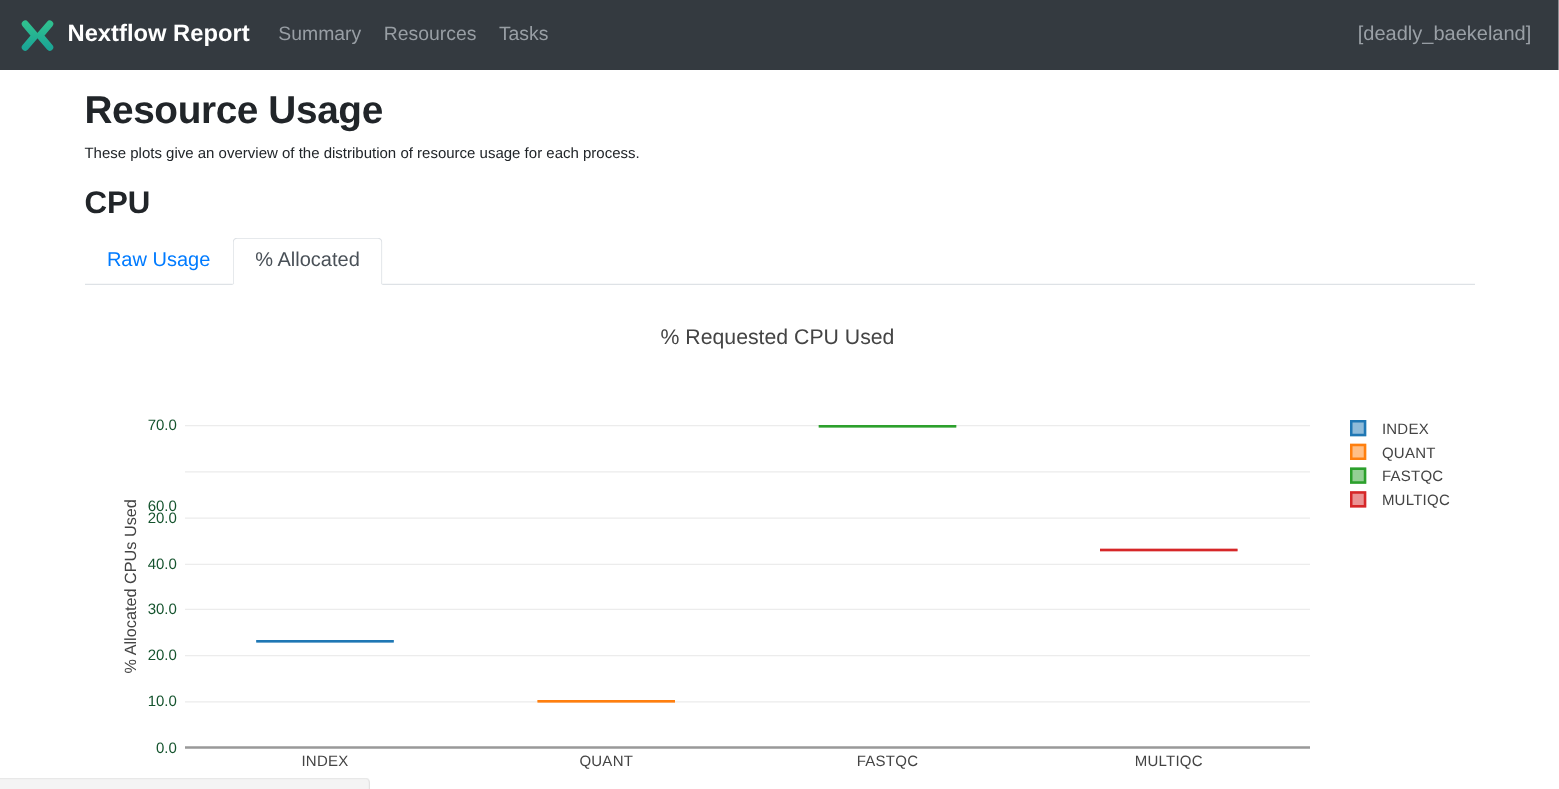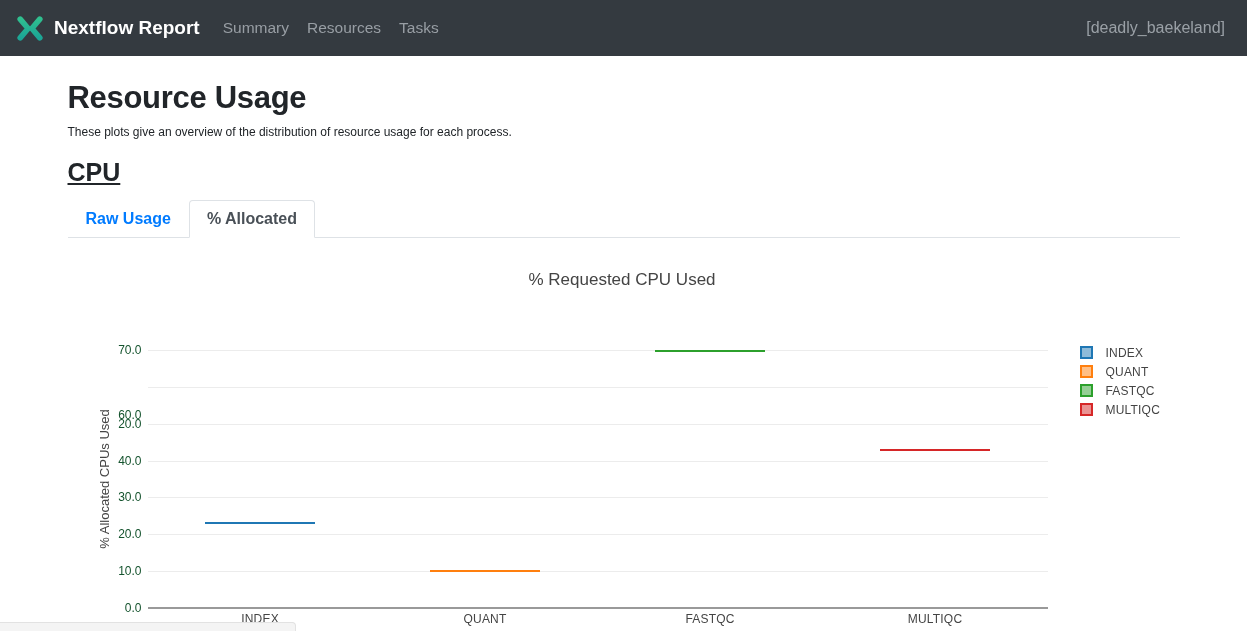--- a/index.html
+++ b/index.html
@@ -24,30 +24,29 @@
   .nav-links { display: flex; align-items: center; }
   .nav-link {
     color: #989ea4; font-size: 15.5px; padding: 8px 9px;
     text-decoration: none; cursor: pointer;
   }
   .navbar-spacer { flex: 1; }
   .run-name { color: #9aa0a6; font-size: 16px; padding-right: 6px; }
 
   
   .container { width: 1112px; margin: 0 auto; }
-  h1.page-title { font-size: 31px; font-weight: 600; margin-top: 24px; letter-spacing: -0.3px; }
+  h1.page-title { font-size: 31px; font-weight: 600; margin-top: 14px; letter-spacing: -0.3px; }
   p.page-subtitle { font-size: 12px; margin-top: 9px; color: #212529; }
-  h2.section-heading { font-size: 25px; font-weight: 600; margin-top: 19px; text-decoration: underline; }
+  h2.section-heading { font-size: 25px; font-weight: 600; margin-top: 19px; }
 
   
   .tabs {
     display: flex; align-items: flex-end;
     border-bottom: 1px solid #dee2e6;
     margin-top: 13px;
-    font-weight: bold;
   }
   .tab {
     font-size: 16px; padding: 9px 17px; cursor: pointer;
     border: 1px solid transparent; border-radius: 4px 4px 0 0;
     margin-bottom: -1px; text-decoration: none;
   }
   .tab.inactive { color: #007bff; }
   .tab.active {
     color: #495057; background: #ffffff;
     border-color: #dee2e6 #dee2e6 #ffffff #dee2e6;

